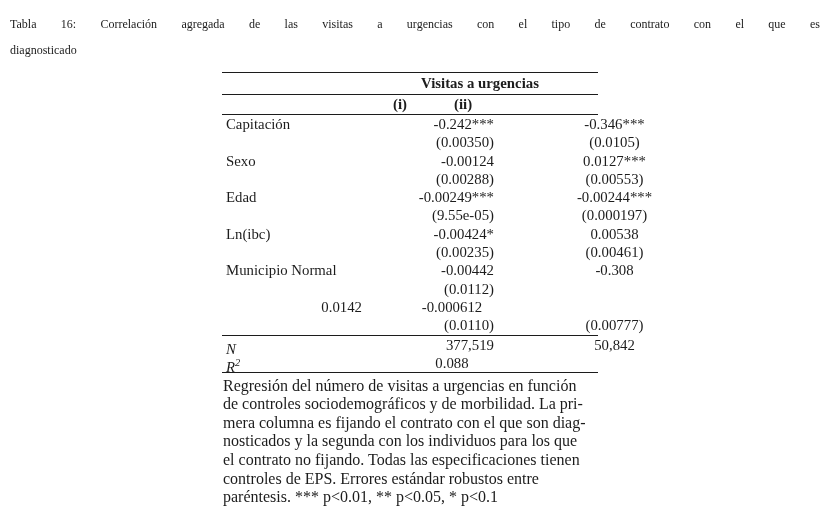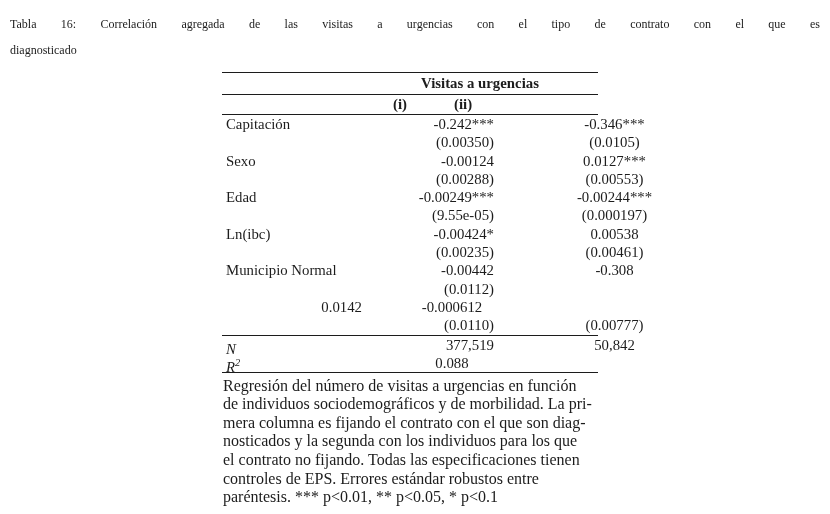--- a/index.html
+++ b/index.html
@@ -176,20 +176,20 @@
 
   <div class="tline">
     <div class="label"><span class="stat-letter">R</span><sup class="sup">2</sup></div>
     <div class="c2">0.088</div>
   </div>
 </div>
   <div class="rule"></div>
 
   <div class="notes">
       <div class="note-line">Regresión del número de visitas a urgencias en función</div>
-      <div class="note-line">de individuos sociodemográficos y de morbilidad. La pri-</div>
+      <div class="note-line">de controles sociodemográficos y de morbilidad. La pri-</div>
       <div class="note-line">mera columna es fijando el contrato con el que son diag-</div>
       <div class="note-line">nosticados y la segunda con los individuos para los que</div>
       <div class="note-line">el contrato no fijando. Todas las especificaciones tienen</div>
       <div class="note-line">controles de EPS. Errores estándar robustos entre</div>
       <div class="note-line">paréntesis. *** p&lt;0.01, ** p&lt;0.05, * p&lt;0.1</div>
     </div>
 </div>
 
 </body></html>

